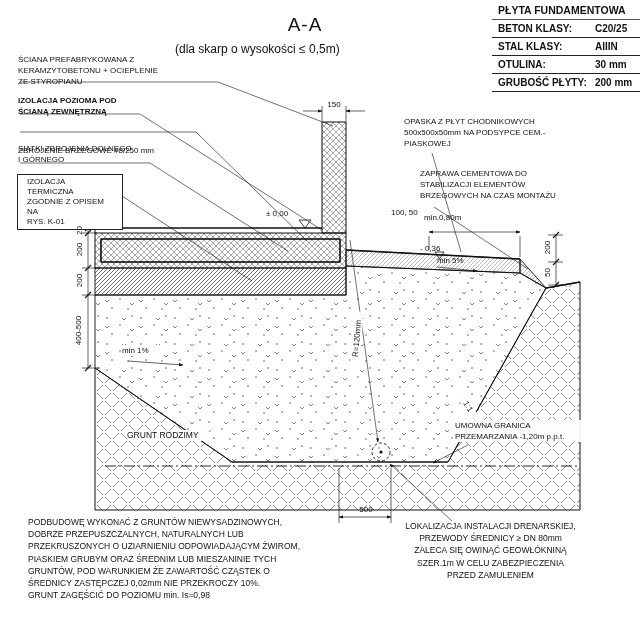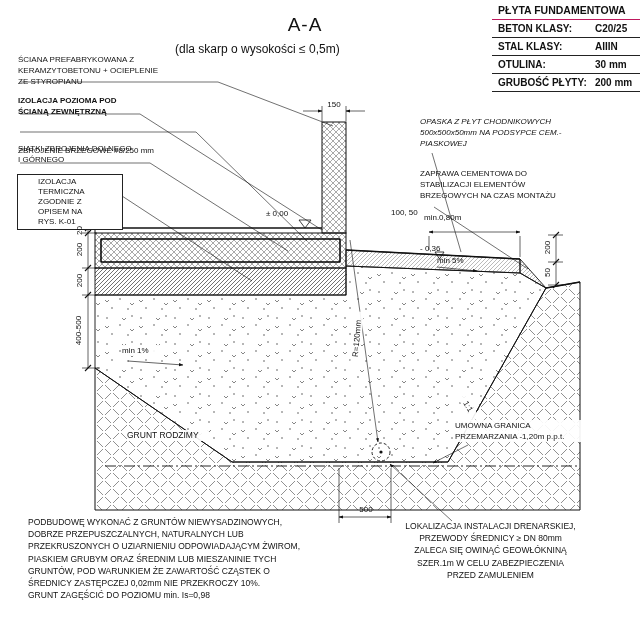--- a/index.html
+++ b/index.html
@@ -5,21 +5,21 @@
   * { margin:0; padding:0; box-sizing:border-box; }
   html,body { background:#fff; font-family:"Liberation Sans", sans-serif; }
   .sheet { position:relative; width:640px; height:639px; background:#fff; color:#111; overflow:hidden; }
   .sheet > svg { position:absolute; left:0; top:0; }
   .t { position:absolute; font-size:8px; line-height:11px; white-space:pre-line; color:#111; }
   .title-main { font-size:19px; line-height:22px; text-align:center; letter-spacing:1px; }
   .subtitle { font-size:12px; line-height:14px; text-align:left; }
   .c { text-align:center; }
   .rot { transform:rotate(-90deg); text-align:center; line-height:9px; }
   .bgw { background:rgba(255,255,255,0.92); }
-  .boxed { border:1px solid #222; padding:2px 20px; background:#fff; }
+  .boxed { border:1px solid #222; padding:2px 9px; background:#fff; }
   .note { font-size:8.5px; line-height:12.2px; }
   .dimtxt { font-size:8px; }
   .spec { position:absolute; left:492px; top:0; width:148px; font-weight:bold; }
   .spec .titlerow { font-size:10.5px; padding:4px 0 3px 6px; border-bottom:1px solid #be185d; }
   .spec .row { display:flex; font-size:10px; padding:3px 0 3px 6px; border-bottom:1px solid #222; }
   .spec .row .lbl { width:97px; }
 </style>
 </head>
 <body>
 
@@ -162,21 +162,21 @@
 ZE STYROPIANU</div>
   <div class="t" style="left:18px; top:95px; width:160px;font-weight:bold;">IZOLACJA POZIOMA POD
 ŚCIANĄ ZEWNĘTRZNĄ</div>
   <div class="t" style="left:18px; top:121px; width:190px;margin-top:24px;">ZBROJENIE BRZEGOWE #8/250 mm</div>
   <div class="t" style="left:18px; top:143px; width:160px;">SIATKI ZBROJENIA DOLNEGO
 I GÓRNEGO</div>
   <div class="t boxed" style="left:17px; top:174px; width:106px; line-height:10px;">IZOLACJA TERMICZNA
 ZGODNIE Z OPISEM NA
 RYS. K-01</div>
 
-  <div class="t" style="left:420px; top:116px; width:175px;font-style:italic;">OPASKA Z PŁYT CHODNIKOWYCH
+  <div class="t" style="left:404px; top:116px; width:175px;">OPASKA Z PŁYT CHODNIKOWYCH
 500x500x50mm NA PODSYPCE CEM.-
 PIASKOWEJ</div>
   <div class="t" style="left:420px; top:168px; width:170px;">ZAPRAWA CEMENTOWA DO
 STABILIZACJI ELEMENTÓW
 BRZEGOWYCH NA CZAS MONTAŻU</div>
 
   <div class="t dimtxt" style="left:424px; top:212px; width:90px;">min.0,80m</div>
   <div class="t dimtxt" style="left:420px; top:243px; width:45px;">- 0,36</div>
   <div class="t dimtxt" style="left:437px; top:255px; width:45px;">min 5%</div>
   <div class="t dimtxt" style="left:266px; top:208px; width:45px;">± 0,00</div>

